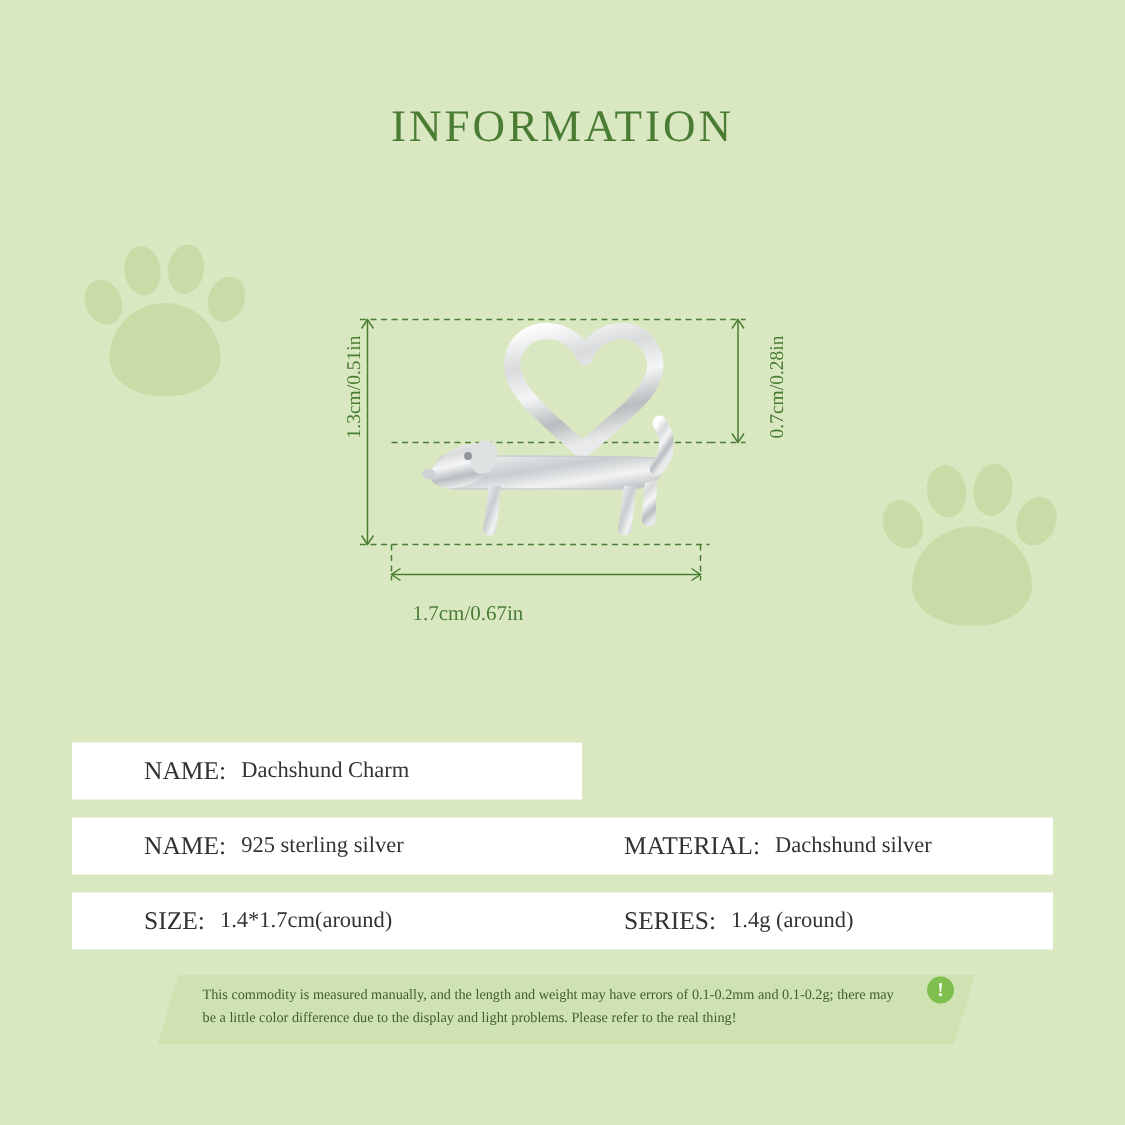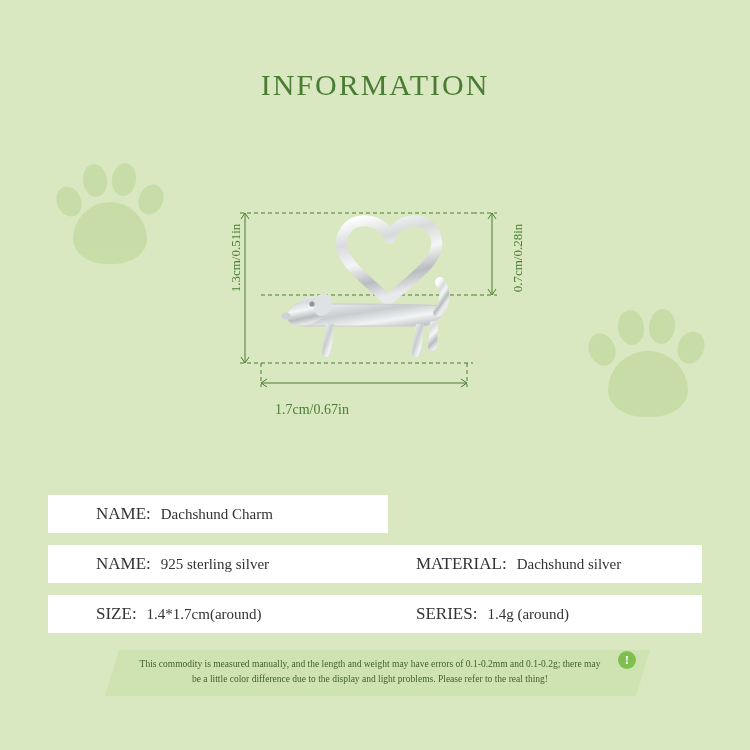--- a/index.html
+++ b/index.html
@@ -147,21 +147,21 @@
   }
   .note-text {
     position: absolute;
     left: 30px;
     top: 7px;
     width: 470px;
     font-family: "Liberation Serif", serif;
     font-size: 9.5px;
     line-height: 15px;
     color: #3f5f2c;
-    text-align: center;
+    text-align: left;
   }
   .note-badge {
     position: absolute;
     right: 14px;
     top: 1px;
     width: 18px;
     height: 18px;
     border-radius: 50%;
     background: #7fbf4d;
     color: #ffffff;

